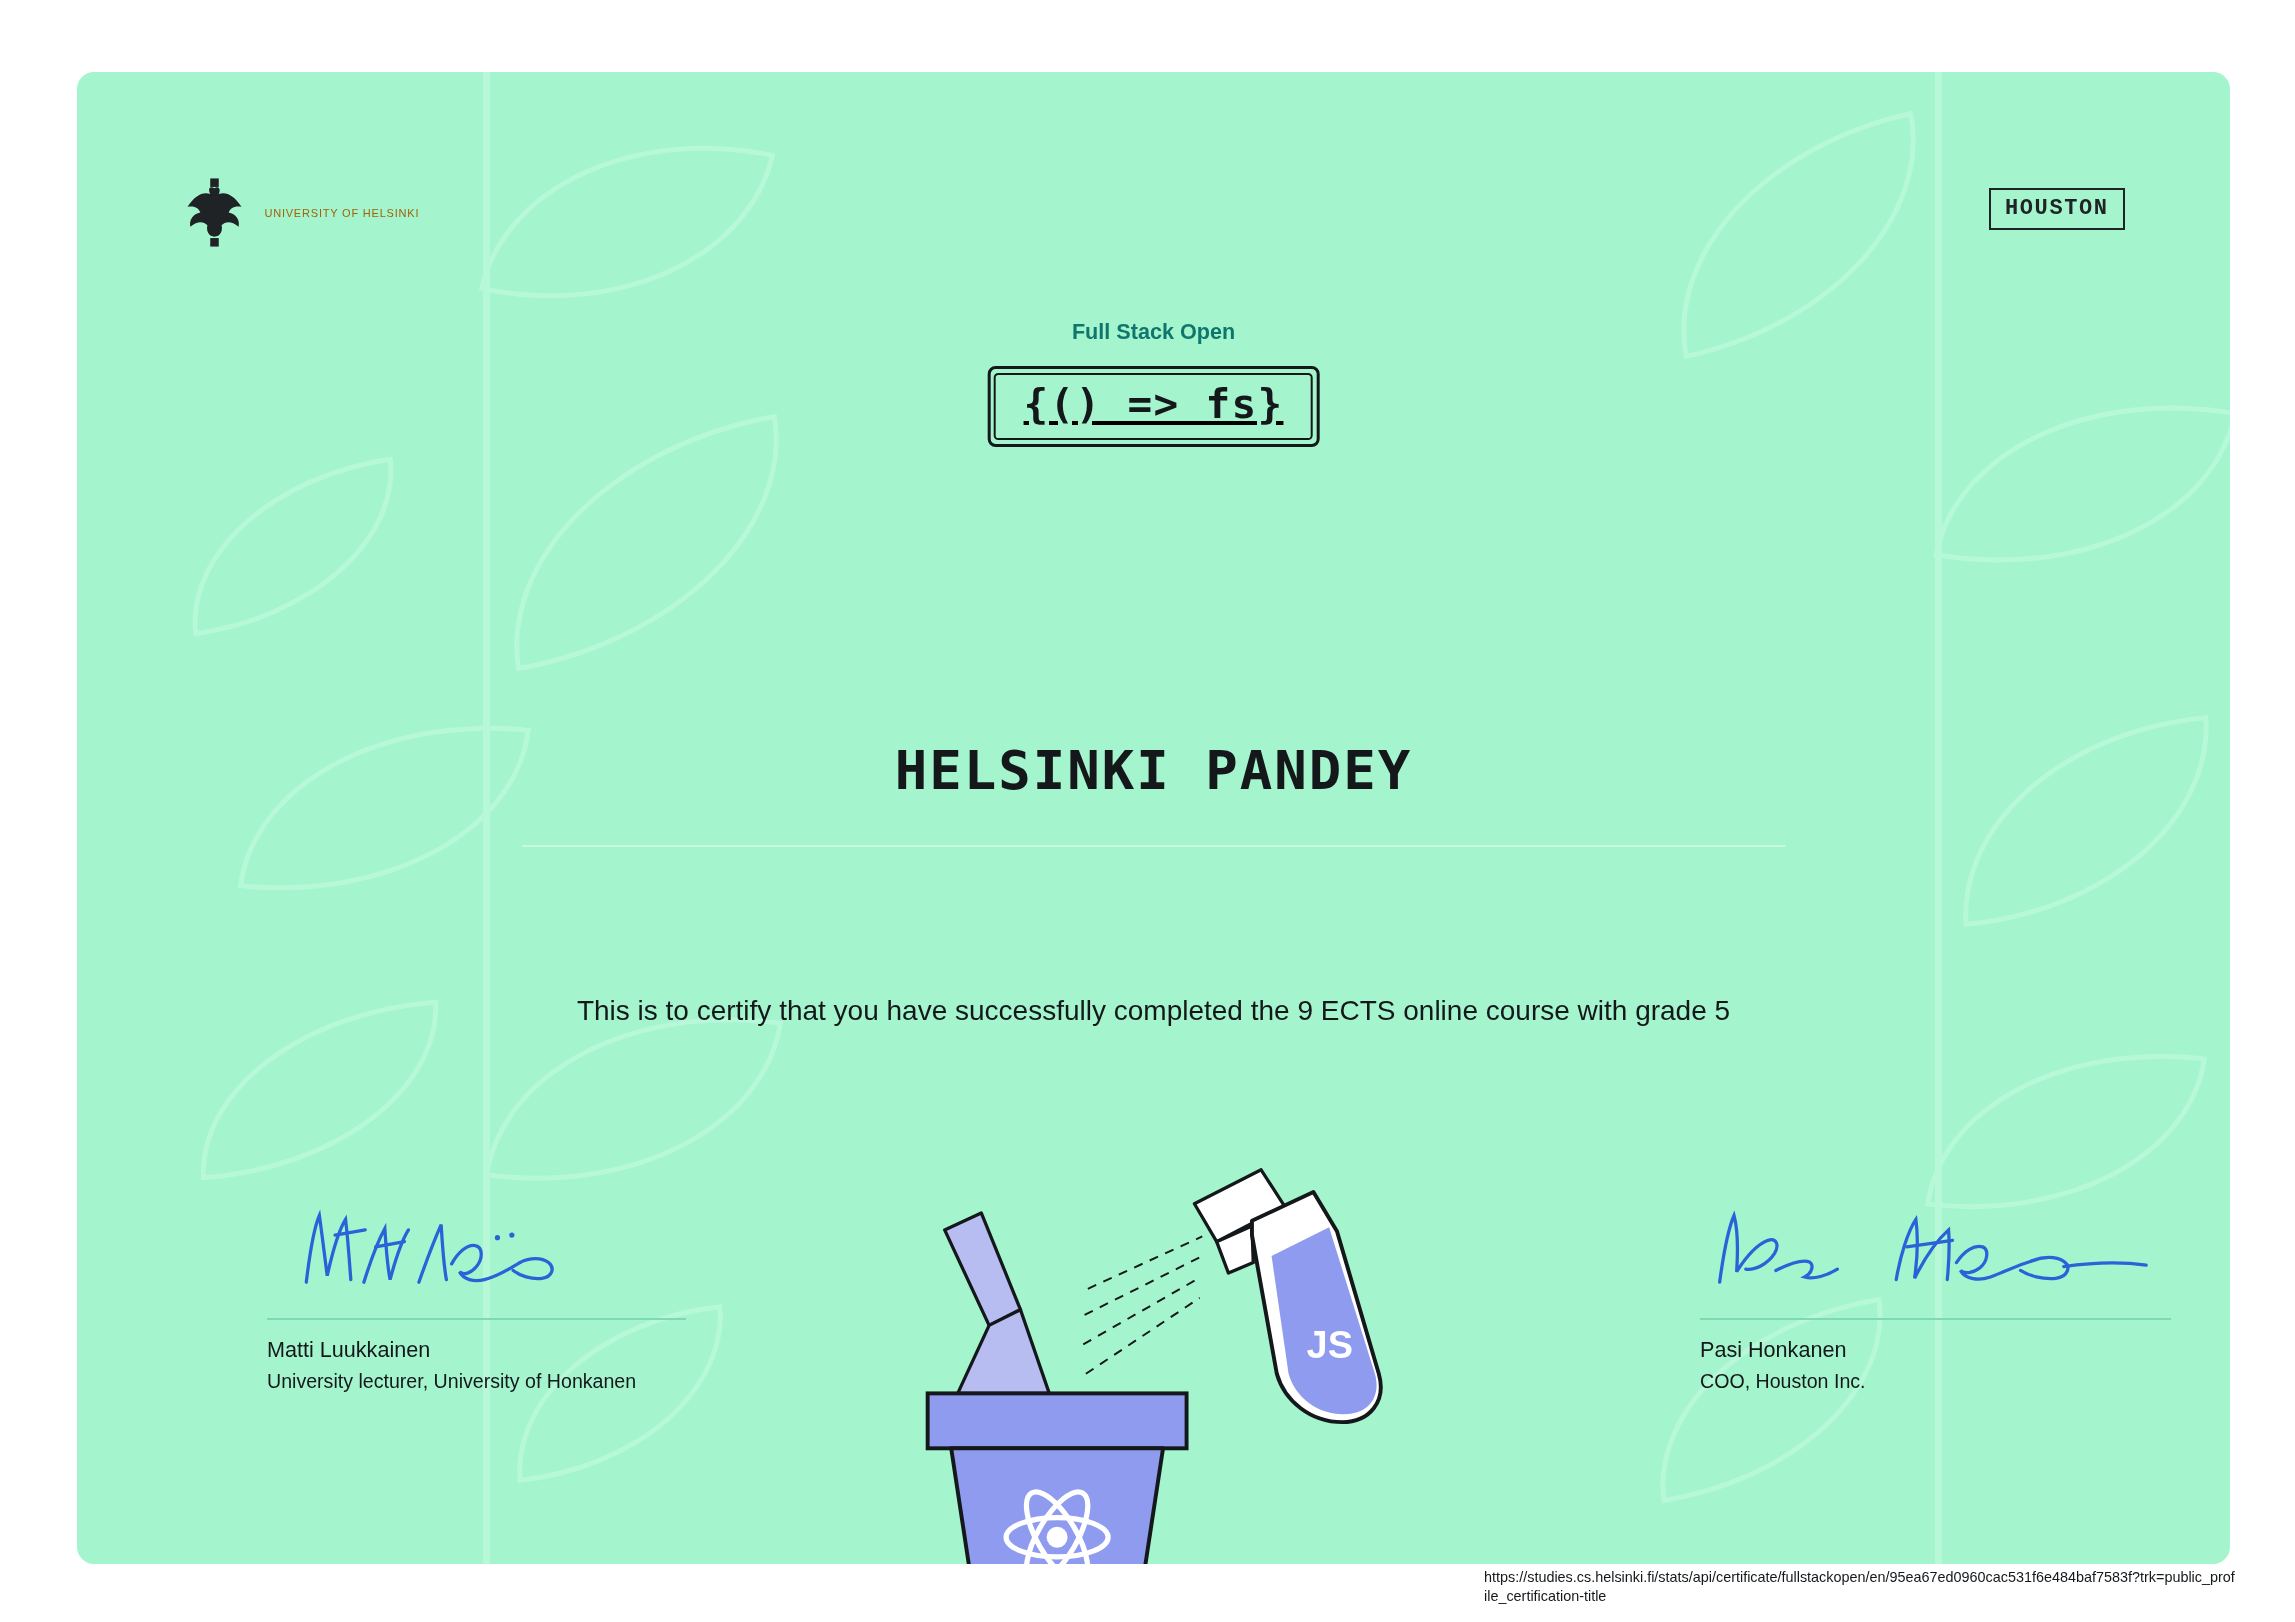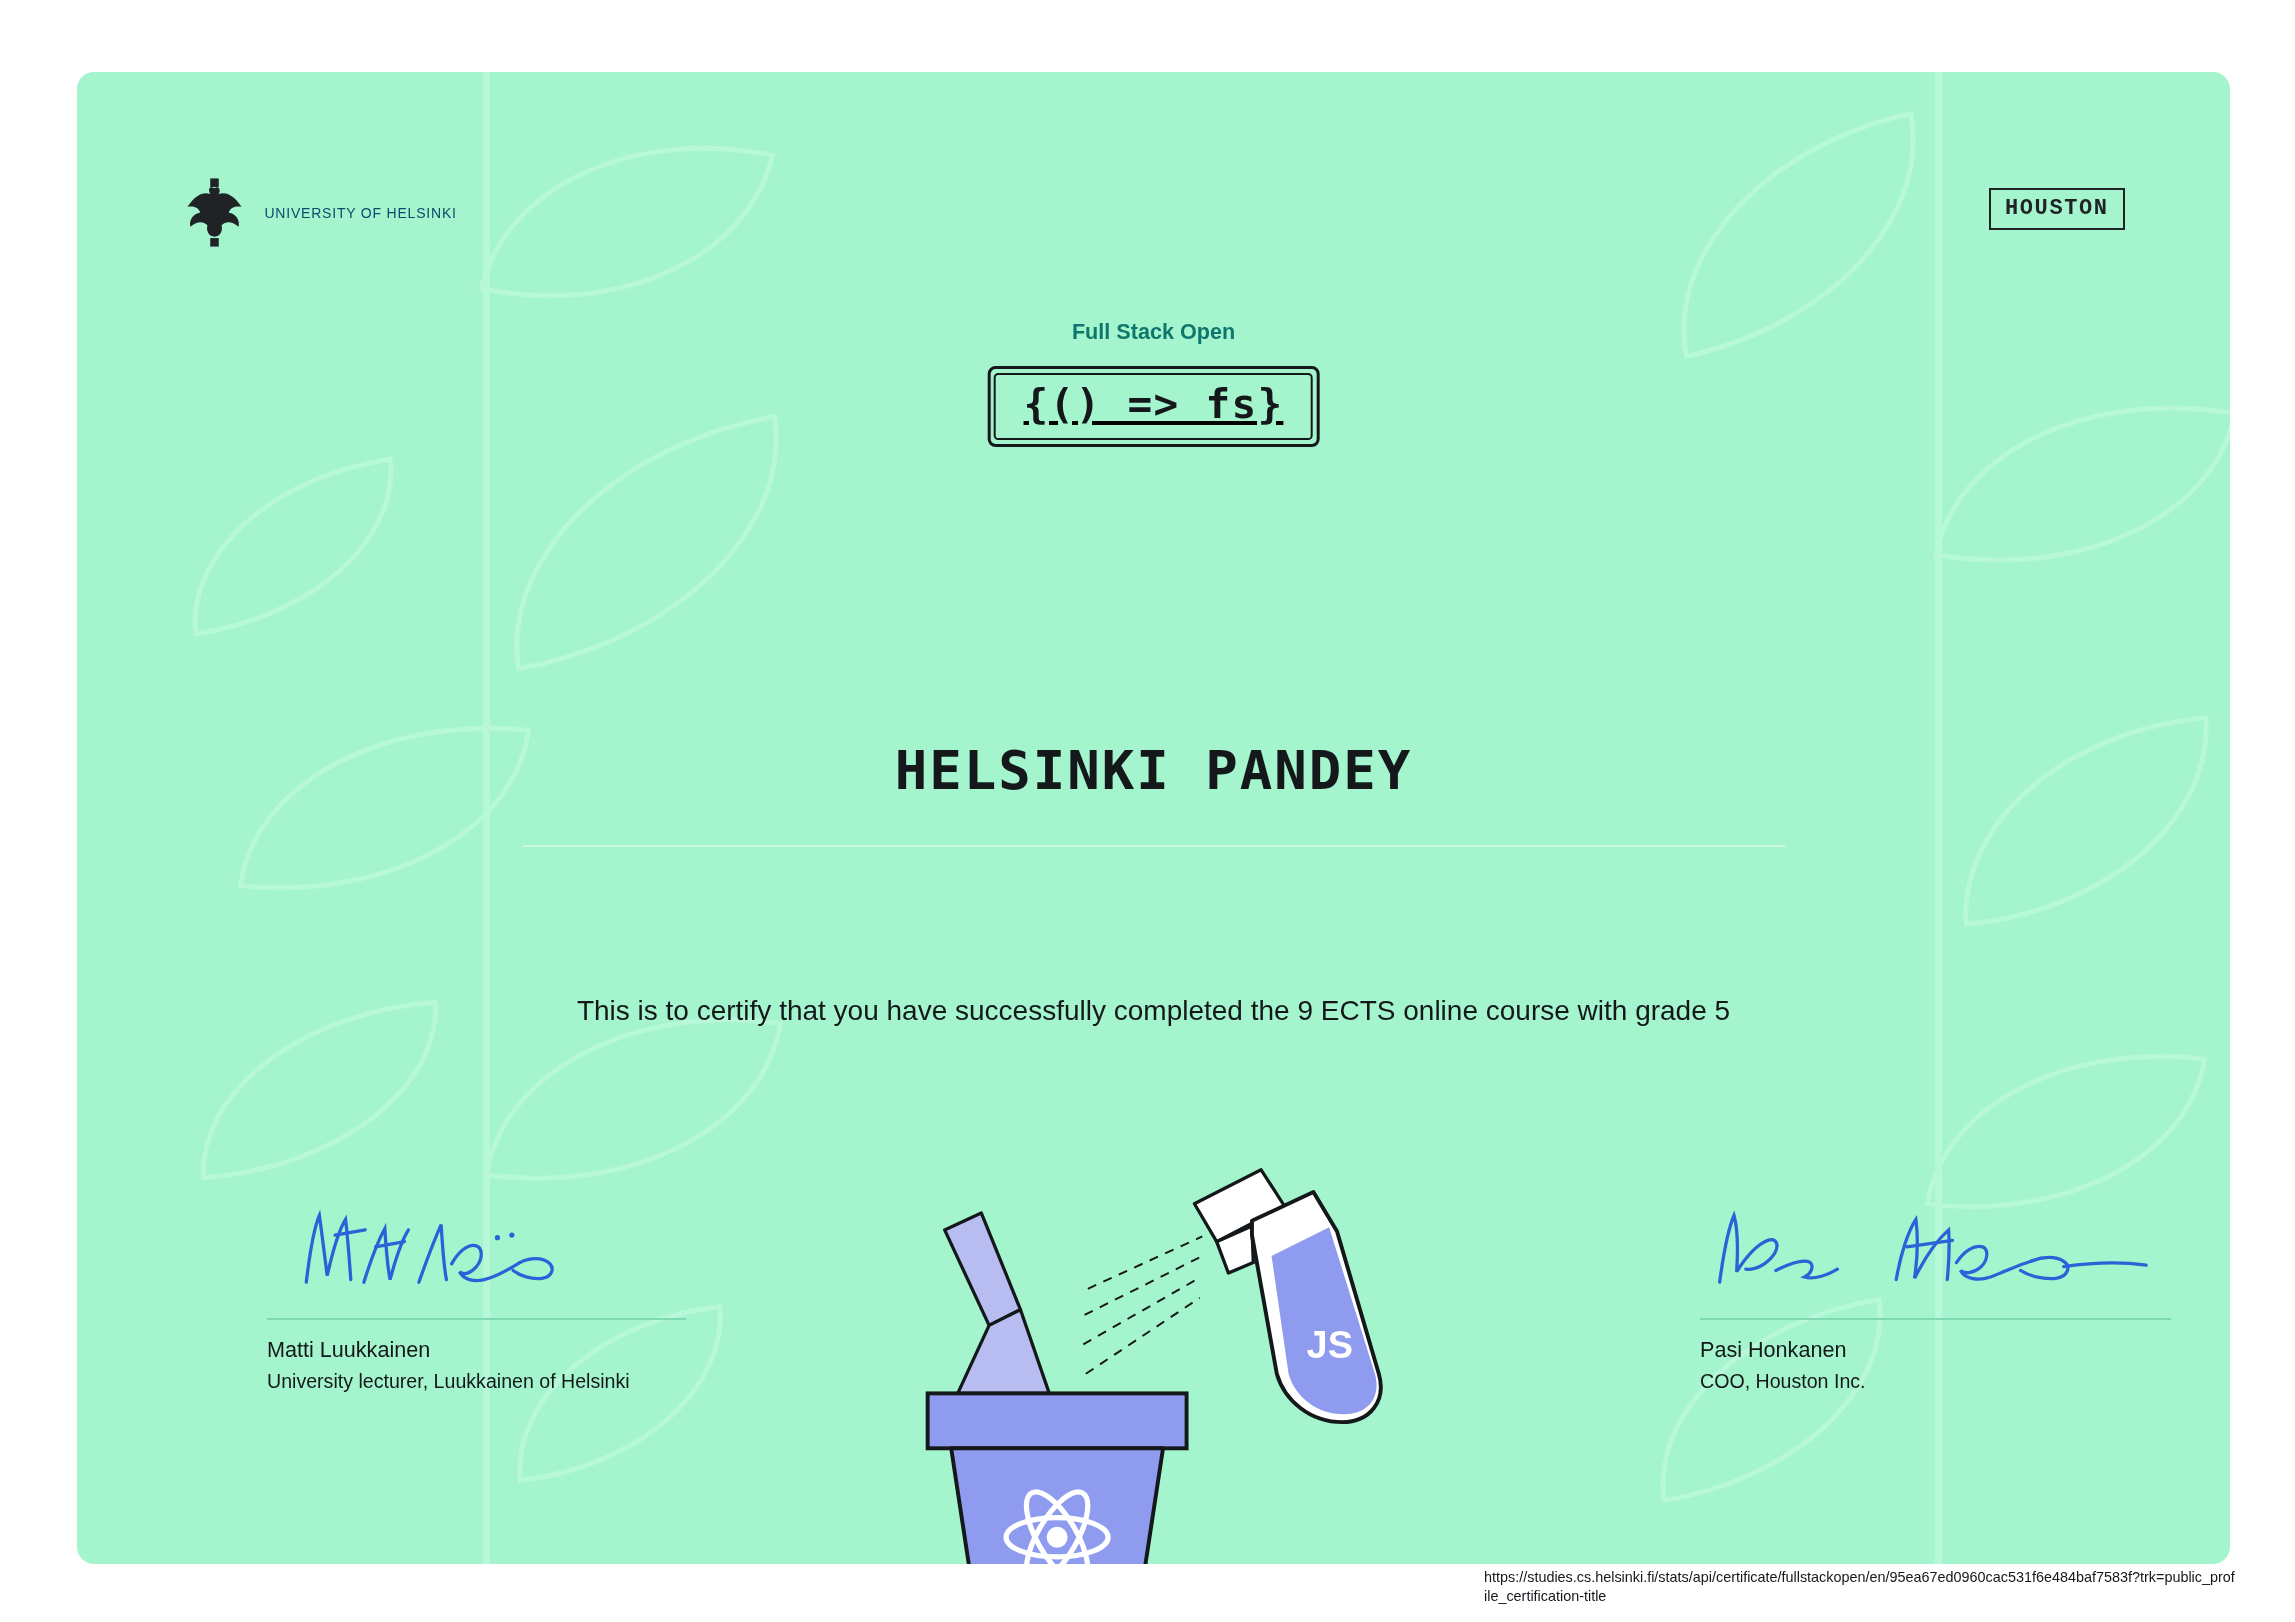--- a/index.html
+++ b/index.html
@@ -49,23 +49,23 @@
   .uh-logo {
     position: absolute;
     left: 102px;
     top: 105px;
     display: flex;
     align-items: center;
     gap: 14.4px;
   }
   .uh-mark { width: 71px; height: 71px; }
   .uh-text {
-    font-size: 14px;
+    font-size: 11px;
     letter-spacing: 0.8px;
-    color: #0c4a6e;
+    color: #a16207;
     font-weight: 400;
     white-space: nowrap;
   }
   .houston {
     position: absolute;
     right: 105px;
     top: 116px;
     border: 2.6px solid #1f2326;
     padding: 5.9px 14.4px 7.2px 14.4px;
     font-size: 22px;
@@ -254,21 +254,21 @@
           <path d="M282 122 C292 104 306 92 318 94 C330 96 330 114 320 126
                    C312 136 300 140 294 134 C300 146 316 150 332 146 C356 140 372 128 386 120"></path>
           <circle cx="352" cy="82" r="4" fill="#2a62d8" stroke="none"></circle>
           <circle cx="374" cy="78" r="4" fill="#2a62d8" stroke="none"></circle>
           <path d="M386 120 C402 112 420 112 430 120 C440 128 436 142 420 144
                    C404 146 386 140 376 132"></path>
         </g>
       </svg>
       <div class="sig-rule"></div>
       <div class="sig-name">Matti Luukkainen</div>
-      <div class="sig-role">University lecturer, Luukkainen of Helsinki</div>
+      <div class="sig-role">University lecturer, University of Honkanen</div>
     </div>
 
     <div class="sig-block sig-right">
       <svg class="sig-svg" width="471" height="131" viewBox="0 0 720 200">
         <g fill="none" stroke="#2a62d8" stroke-width="5" stroke-linecap="round">
           <path d="M30 150 C36 106 44 66 52 48 C58 70 58 104 56 134
                    C70 112 88 92 104 86 C116 82 122 92 114 106 C104 122 84 132 70 130"></path>
           <path d="M116 132 C132 124 150 116 164 118 C176 120 172 136 160 142
                    C174 146 194 140 210 130"></path>
           <path d="M300 146 C306 110 318 72 330 54 C334 84 332 116 328 144

